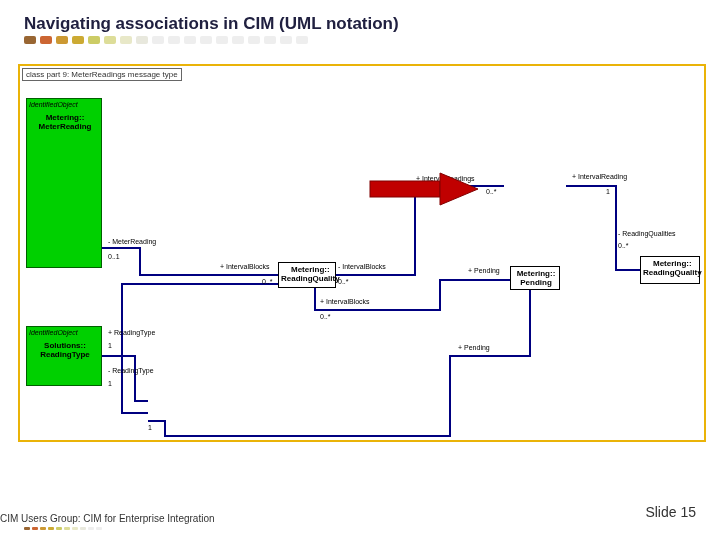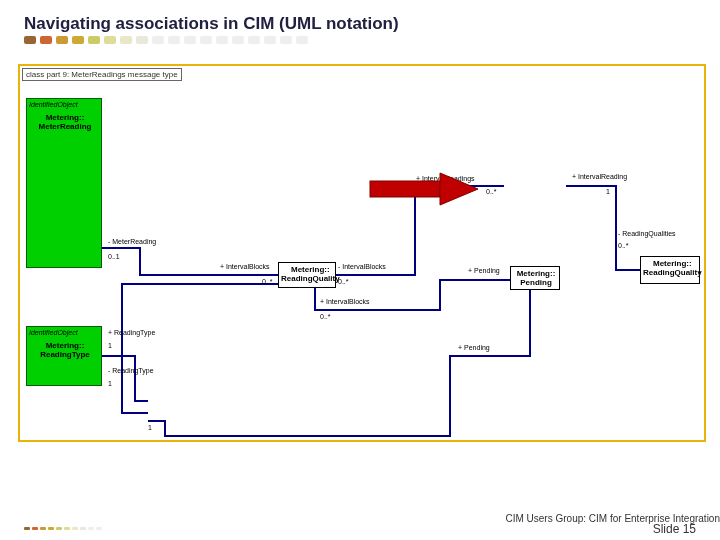--- a/index.html
+++ b/index.html
@@ -16,22 +16,22 @@
   .whiteclass{background:#fff;border:1px solid #000;font-size:8px;text-align:center;padding:2px;z-index:2}
   .whiteclass .stereo{font-style:italic;font-size:7px}
   .whiteclass .nm{font-weight:bold}
   .lbl{font-size:7px;color:#000;z-index:3;white-space:nowrap}
   .redarrow svg{overflow:visible}
   .footer{position:absolute;bottom:0;left:0;right:0;height:50px}
   .logo{position:absolute;left:24px;bottom:14px;font-size:14px;color:#666}
   .logo .x{font-style:italic;font-family:Georgia,serif}
   .logodash{position:absolute;left:24px;bottom:10px;display:flex;gap:2px}
   .logodash span{width:6px;height:3px;border-radius:1px}
-  .fc{position:absolute;left:0;right:0;bottom:16px;text-align:right;font-size:10px;color:#333}
-  .slide{position:absolute;right:24px;bottom:4px;font-size:12px;color:#333}
+  .fc{position:absolute;left:0;right:0;bottom:16px;text-align:left;font-size:10px;color:#333}
+  .slide{position:absolute;right:24px;bottom:20px;font-size:14px;color:#333}
 </style>
 </head>
 <body>
 
 <div class="title">Navigating associations in CIM (UML notation)</div>
 <div class="dashline" id="dashline">
     <span style="background: rgb(153, 102, 51);"></span>
     <span style="background: rgb(204, 102, 51);"></span>
     <span style="background: rgb(204, 153, 51);"></span>
     <span style="background: rgb(204, 170, 51);"></span>
@@ -77,21 +77,21 @@
 
   <div class="greenclass" style="left:6px;top:32px;width:76px;height:170px">
     <div class="stereo">IdentifiedObject</div>
     <div class="nm">Metering::
 MeterReading</div>
     <div class="sep"></div>
   </div>
 
   <div class="greenclass" style="left:6px;top:260px;width:76px;height:60px">
     <div class="stereo">IdentifiedObject</div>
-    <div class="nm">Metering::
+    <div class="nm">Solutions::
 ReadingType</div>
     <div class="sep"></div>
   </div>
 
   <div class="whiteclass" style="left:258px;top:196px;width:58px;height:26px">
     <div class="nm">Metering::
 ReadingQuality</div>
   </div>
 
 

